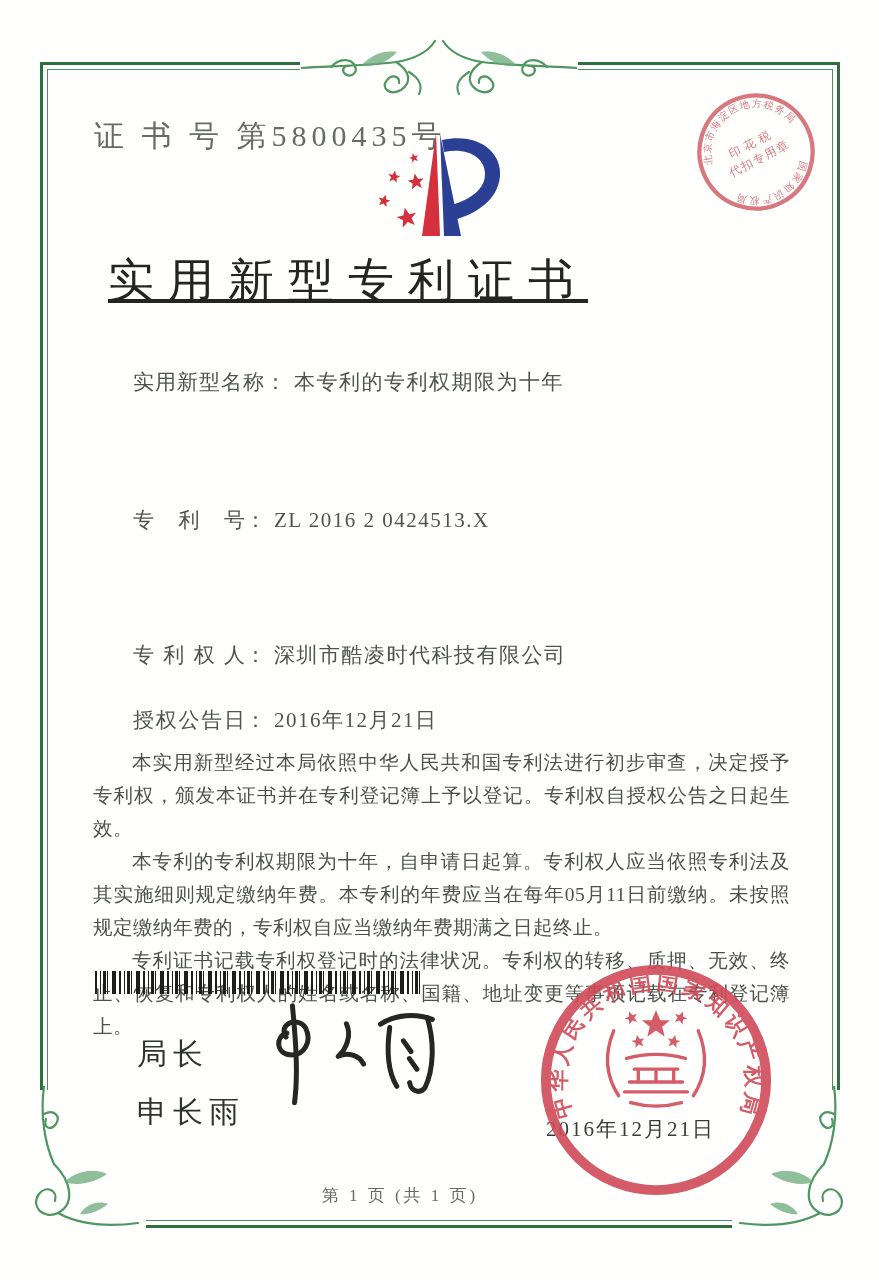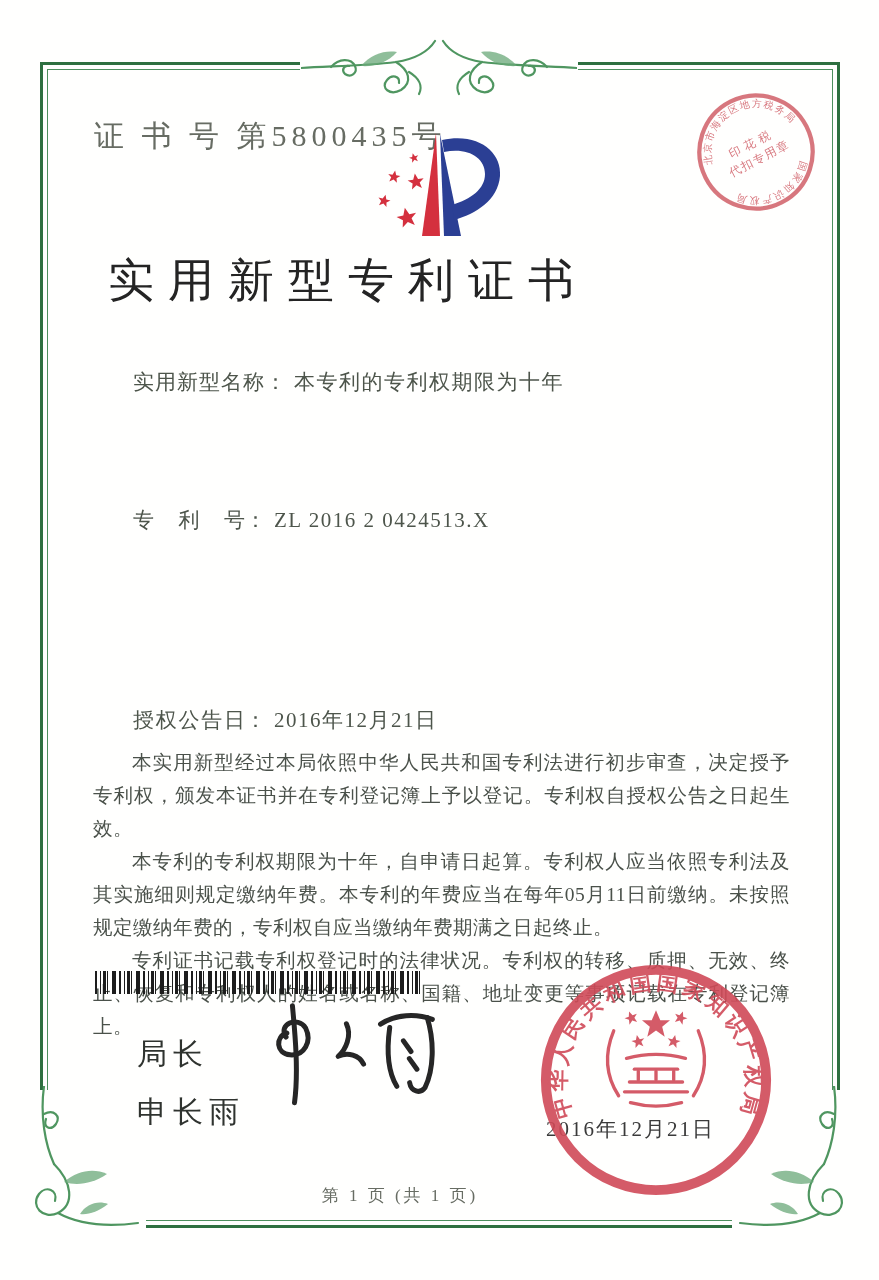--- a/index.html
+++ b/index.html
@@ -26,21 +26,21 @@
   .mask-br-h   { left:732px; top:1212px; width:118px; height:22px; }
   .orn { position:absolute; }
   
   .cert-no {
     position:absolute; left:94px; top:116px;
     font-size:30px; letter-spacing:5px; color:#676c63;text-align:right;
   }
   .logo { position:absolute; left:372px; top:130px; }
   .title {
     position:absolute; left:0; top:250px; width:696px; text-align:center;
-    font-size:46px; letter-spacing:14px; color:#242424; font-weight:500;
+    font-size:46px; letter-spacing:14px; color:#242424; font-weight:500;text-decoration:underline;
   }
   
   .field { position:absolute; left:95px; width:700px; font-size:21px; color:#4d554b; }
   .f0 { top:368px; } .f1 { top:437px; } .f2 { top:506px; }
   .f3 { top:572px; } .f4 { top:641px; } .f5 { top:706px; }
   .lbl { display:inline-block; width:112px; text-align:justify; text-align-last:justify; vertical-align:top;margin-left:38px; }
   .lbl.wide { width:auto; text-align-last:auto; letter-spacing:1px; }
   .colon { display:inline-block; margin-right:8px; }
   .val { letter-spacing:1.5px; }
   
@@ -144,20 +144,23 @@
     </g>
   </svg>
 
   <div class="title">实用新型专利证书</div>
 
   <div class="field f0">
     <span class="lbl wide">实用新型名称</span><span class="colon">：</span><span class="val">本专利的专利权期限为十年</span>
   </div>
   <div class="field f2">
     <span class="lbl">专利号</span><span class="colon">：</span><span class="val">ZL 2016 2 0424513.X</span>
+  </div>
+  <div class="field f4">
+    <span class="lbl">专利权人</span><span class="colon">：</span><span class="val">深圳市酷凌时代科技有限公司</span>
   </div>
   <div class="field f5">
     <span class="lbl">授权公告日</span><span class="colon">：</span><span class="val">2016年12月21日</span>
   </div>
 
   <div class="bodytext">
     <p>本实用新型经过本局依照中华人民共和国专利法进行初步审查，决定授予专利权，颁发本证书并在专利登记簿上予以登记。专利权自授权公告之日起生效。</p>
     <p>本专利的专利权期限为十年，自申请日起算。专利权人应当依照专利法及其实施细则规定缴纳年费。本专利的年费应当在每年05月11日前缴纳。未按照规定缴纳年费的，专利权自应当缴纳年费期满之日起终止。</p>
     <p>专利证书记载专利权登记时的法律状况。专利权的转移、质押、无效、终止、恢复和专利权人的姓名或名称、国籍、地址变更等事项记载在专利登记簿上。</p>
   </div>

